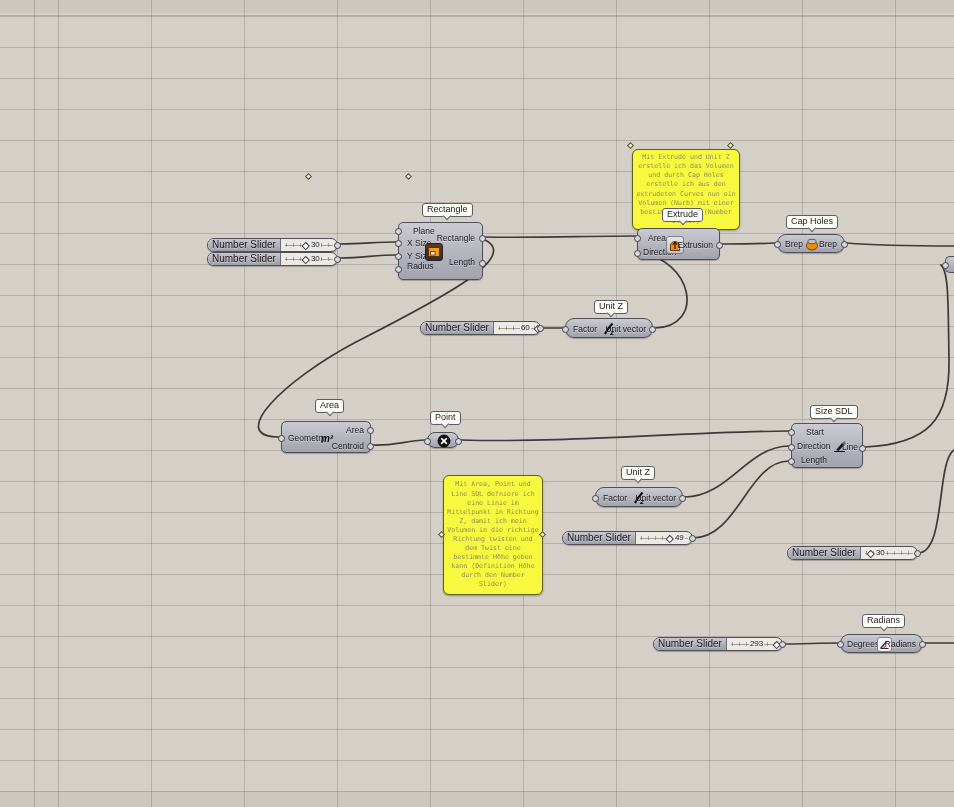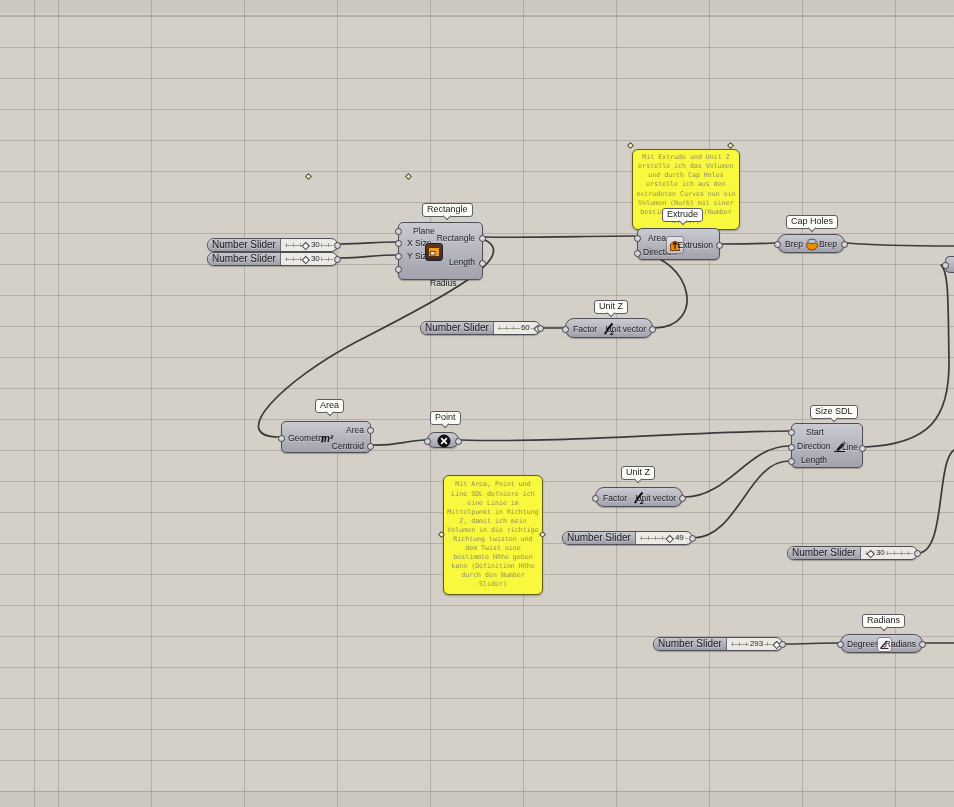--- a/index.html
+++ b/index.html
@@ -200,21 +200,21 @@
       <span class="s-value" style="left:22px;">293</span>
       <span class="s-diamond" style="left:47px;"></span>
     </span>
     <span class="nub" style="right:-4px;top:3px;"></span>
   </div>
 
   <div class="comp" style="left:398px;top:222px;width:85px;height:58px;">
     <span class="plabel" style="left:8px;top:3px;padding-left:6px;">Plane</span>
     <span class="plabel" style="left:8px;top:15px;">X Size</span>
     <span class="plabel" style="left:8px;top:28px;">Y Size</span>
-    <span class="plabel" style="left:8px;top:55px;margin-left:23px;">Radius</span>
+    <span class="plabel" style="left:8px;top:38px;">Radius</span>
     <span class="icon-box" style="left:26px;top:20px;background:linear-gradient(#5a3a1c,#2e2e36);border-color:#222228;">
       <svg width="14" height="14" viewBox="0 0 14 14">
           <rect x="1.5" y="2.5" width="11" height="9" rx="1" fill="#f59b1e" stroke="#5f2c00"></rect>
           <rect x="3.5" y="6.5" width="4.5" height="3.5" fill="#fff3d0" stroke="#5f2c00" stroke-width="0.8"></rect>
         </svg>
     </span>
     <span class="plabel" style="right:7px;top:10px;">Rectangle</span>
     <span class="plabel" style="right:7px;top:34px;">Length</span>
     <span class="nub" style="left:-4px;top:4.5px;"></span>
     <span class="nub" style="left:-4px;top:16.5px;"></span>

